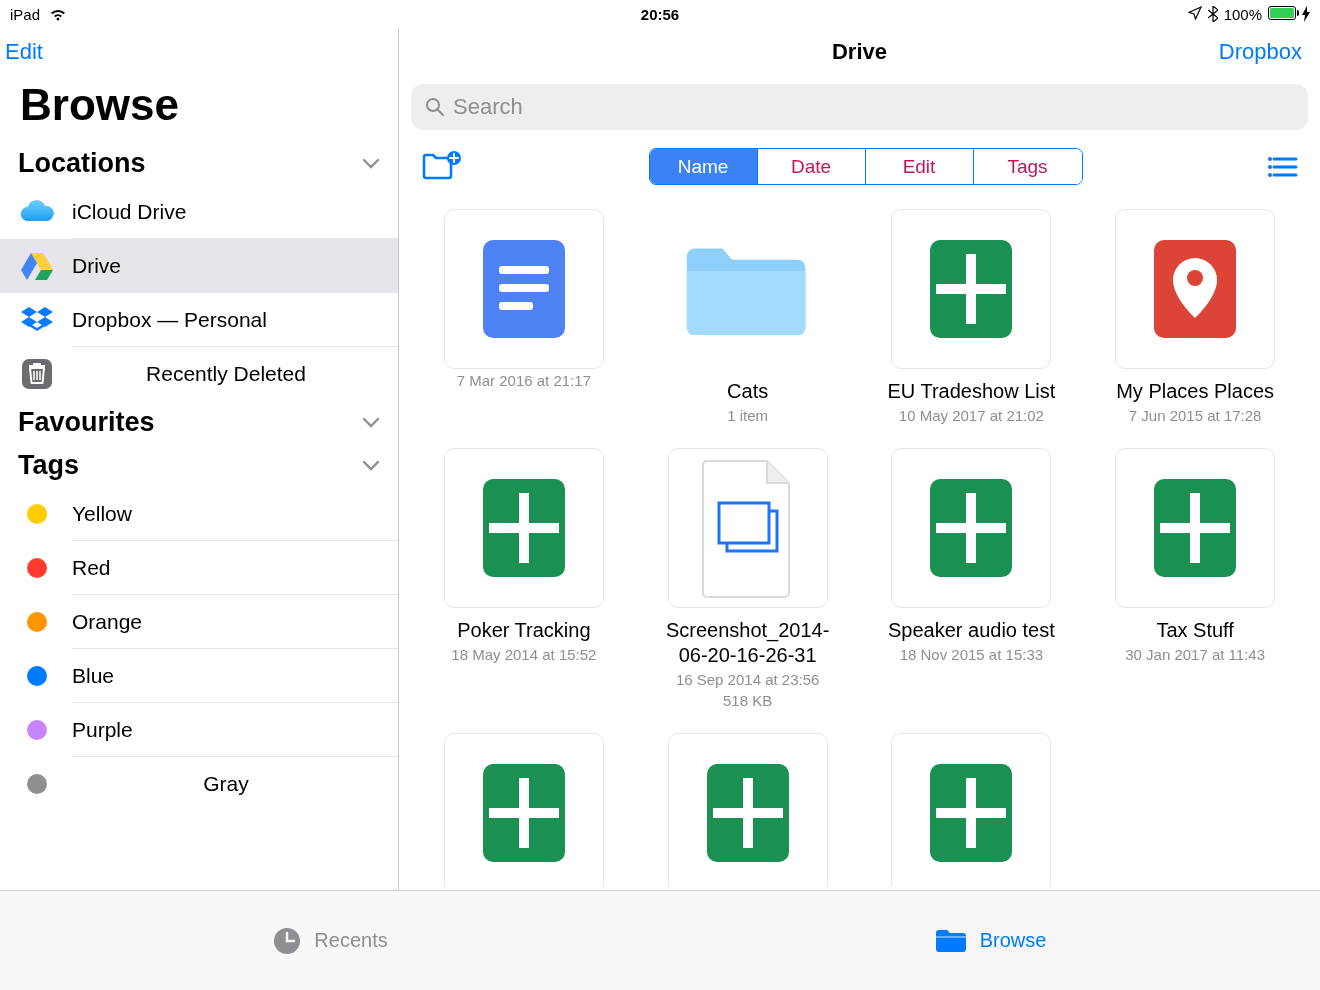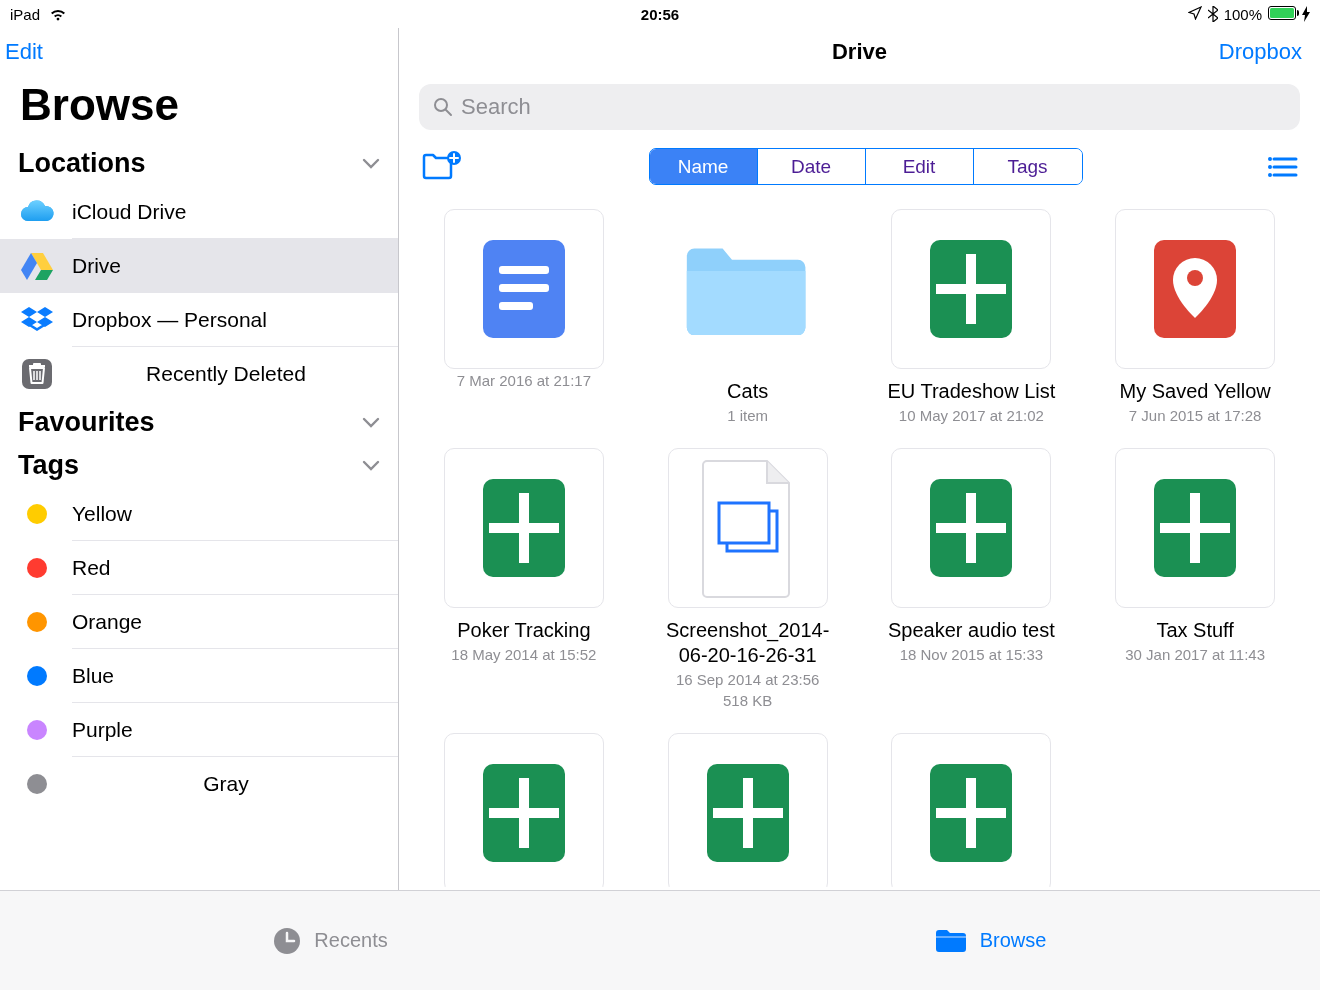--- a/index.html
+++ b/index.html
@@ -29,24 +29,24 @@
 .loc-item.selected { background:#e5e5ea; margin-left:0; padding-left:72px; border-top:1px solid #e5e5ea00;}
 .loc-item.selected .iconbox { left:18px; }
 .loc-item.last, .tag-item.last { border-bottom:none;justify-content:center; }
 .tag-dot { width:20px; height:20px; border-radius:50%; }
 
 
 .main { position:absolute; left:399px; right:0; top:28px; bottom:100px; }
 .main .topbar { height:48px; display:flex; align-items:center; padding:0 18px; position:relative;}
 .main .topbar .mtitle { position:absolute; left:50%; transform:translateX(-50%); font-size:22px; font-weight:600;}
 .main .topbar .select { margin-left:auto; color:#007aff; font-size:22px;}
-.searchbar { margin:8px 20px 0; background:#eeeef0; border-radius:12px; height:46px; display:flex; align-items:center; padding:0 14px; color:#8e8e93; font-size:22px; gap:8px;}
+.searchbar { margin:8px 12px 0; background:#eeeef0; border-radius:12px; height:46px; display:flex; align-items:center; padding:0 14px; color:#8e8e93; font-size:22px; gap:8px;}
 .toolbar { display:flex; align-items:center; justify-content:space-between; padding:18px 22px 0;}
 .segmented { display:flex; border:1.5px solid #007aff; border-radius:7px; overflow:hidden; }
-.segmented .seg { width:108px; height:35px; display:flex; align-items:center; justify-content:center; font-size:19px; color:#4c1d95; border-right:1.5px solid #007aff; background:#fff;}
+.segmented .seg { width:108px; height:35px; display:flex; align-items:center; justify-content:center; font-size:19px; color:#be185d; border-right:1.5px solid #007aff; background:#fff;}
 .segmented .seg:last-child { border-right:none; }
 .segmented .seg.active { background:#3b82f6; color:#fff; }
 .listview-icon { color:#007aff; }
 .newfolder-icon { color:#007aff; }
 
 .grid { padding:24px 24px 0; display:grid; grid-template-columns: repeat(4, 1fr); gap:22px 22px; height:calc(100% - 160px); overflow:hidden; }
 .file { display:flex; flex-direction:column; align-items:center; }
 .thumb { width:160px; height:160px; border:1px solid #e5e5ea; border-radius:10px; display:flex; align-items:center; justify-content:center; }
 .fname { font-size:20px; text-align:center; margin-top:10px; line-height:1.25; max-width:185px;}
 .fmeta { font-size:15px; color:#8e8e93; text-align:center; margin-top:2px; line-height:1.3;}
@@ -285,21 +285,21 @@
       <div class="fmeta">10 May 2017 at 21:02</div>
     </div>
     <div class="file">
       <div class="thumb">
           <svg width="122" height="122" viewBox="0 0 122 122">
             <rect x="20" y="12" width="82" height="98" rx="10" fill="#dc4437"></rect>
             <path d="M61 30a22 22 0 00-22 22c0 18 22 38 22 38s22-20 22-38a22 22 0 00-22-22z" fill="#fff"></path>
             <circle cx="61" cy="50" r="8" fill="#dc4437"></circle>
           </svg>
         </div>
-      <div class="fname">My Saved Yellow</div>
+      <div class="fname">My Places Places</div>
       <div class="fmeta">7 Jun 2015 at 17:28</div>
     </div>
 
     <div class="file">
       <div class="thumb">
           <svg width="122" height="122" viewBox="0 0 122 122">
             <rect x="20" y="12" width="82" height="98" rx="10" fill="#1b9053"></rect>
             <path d="M61 26v70M26 61h70" stroke="#fff" stroke-width="10"></path>
           </svg>
         </div>

